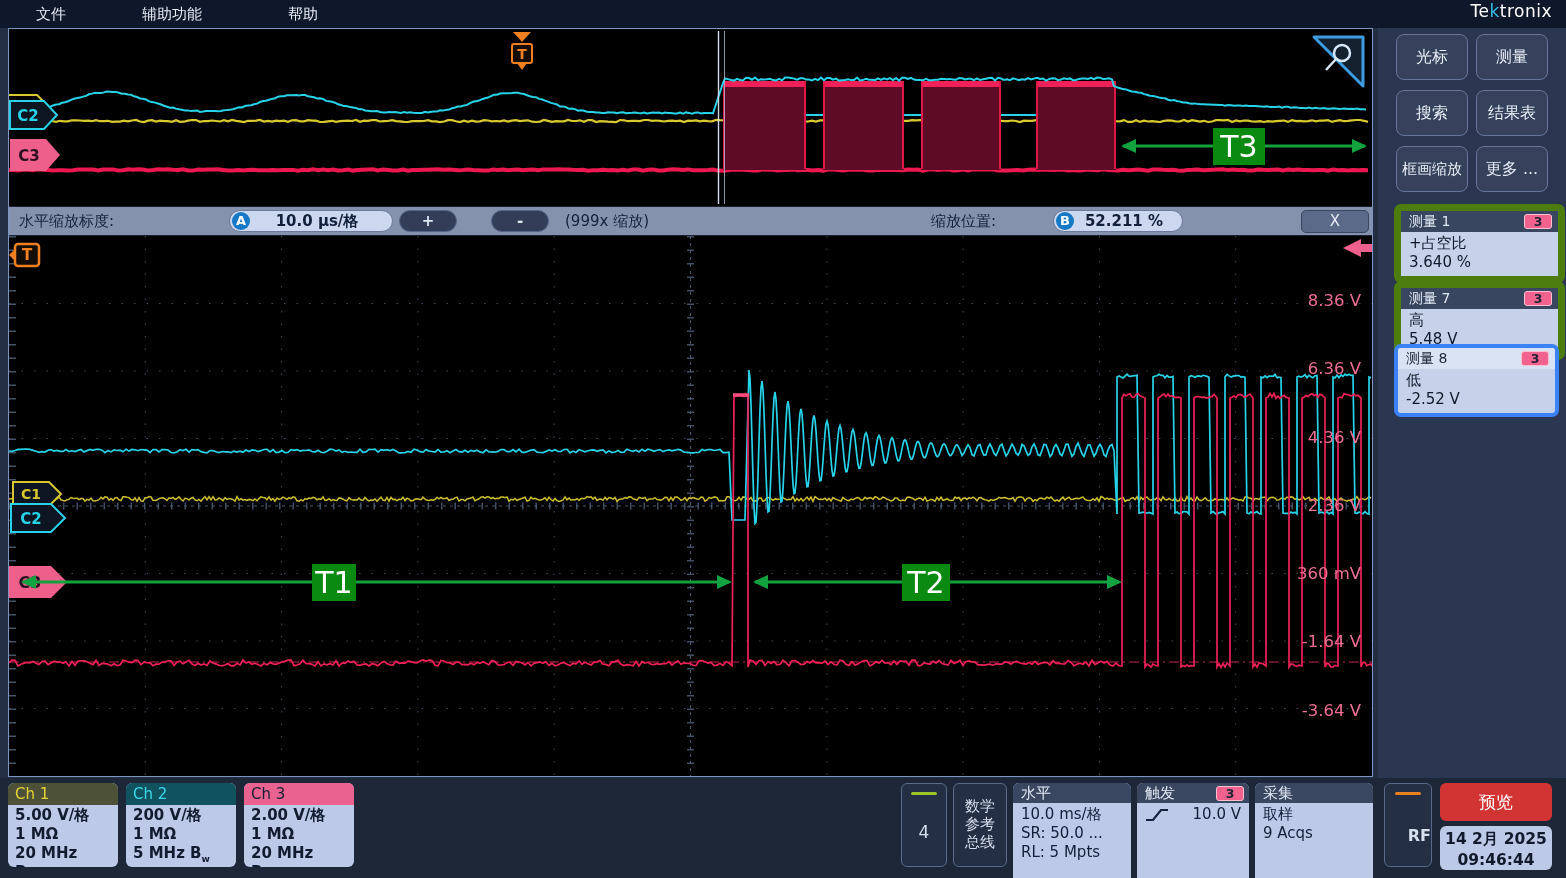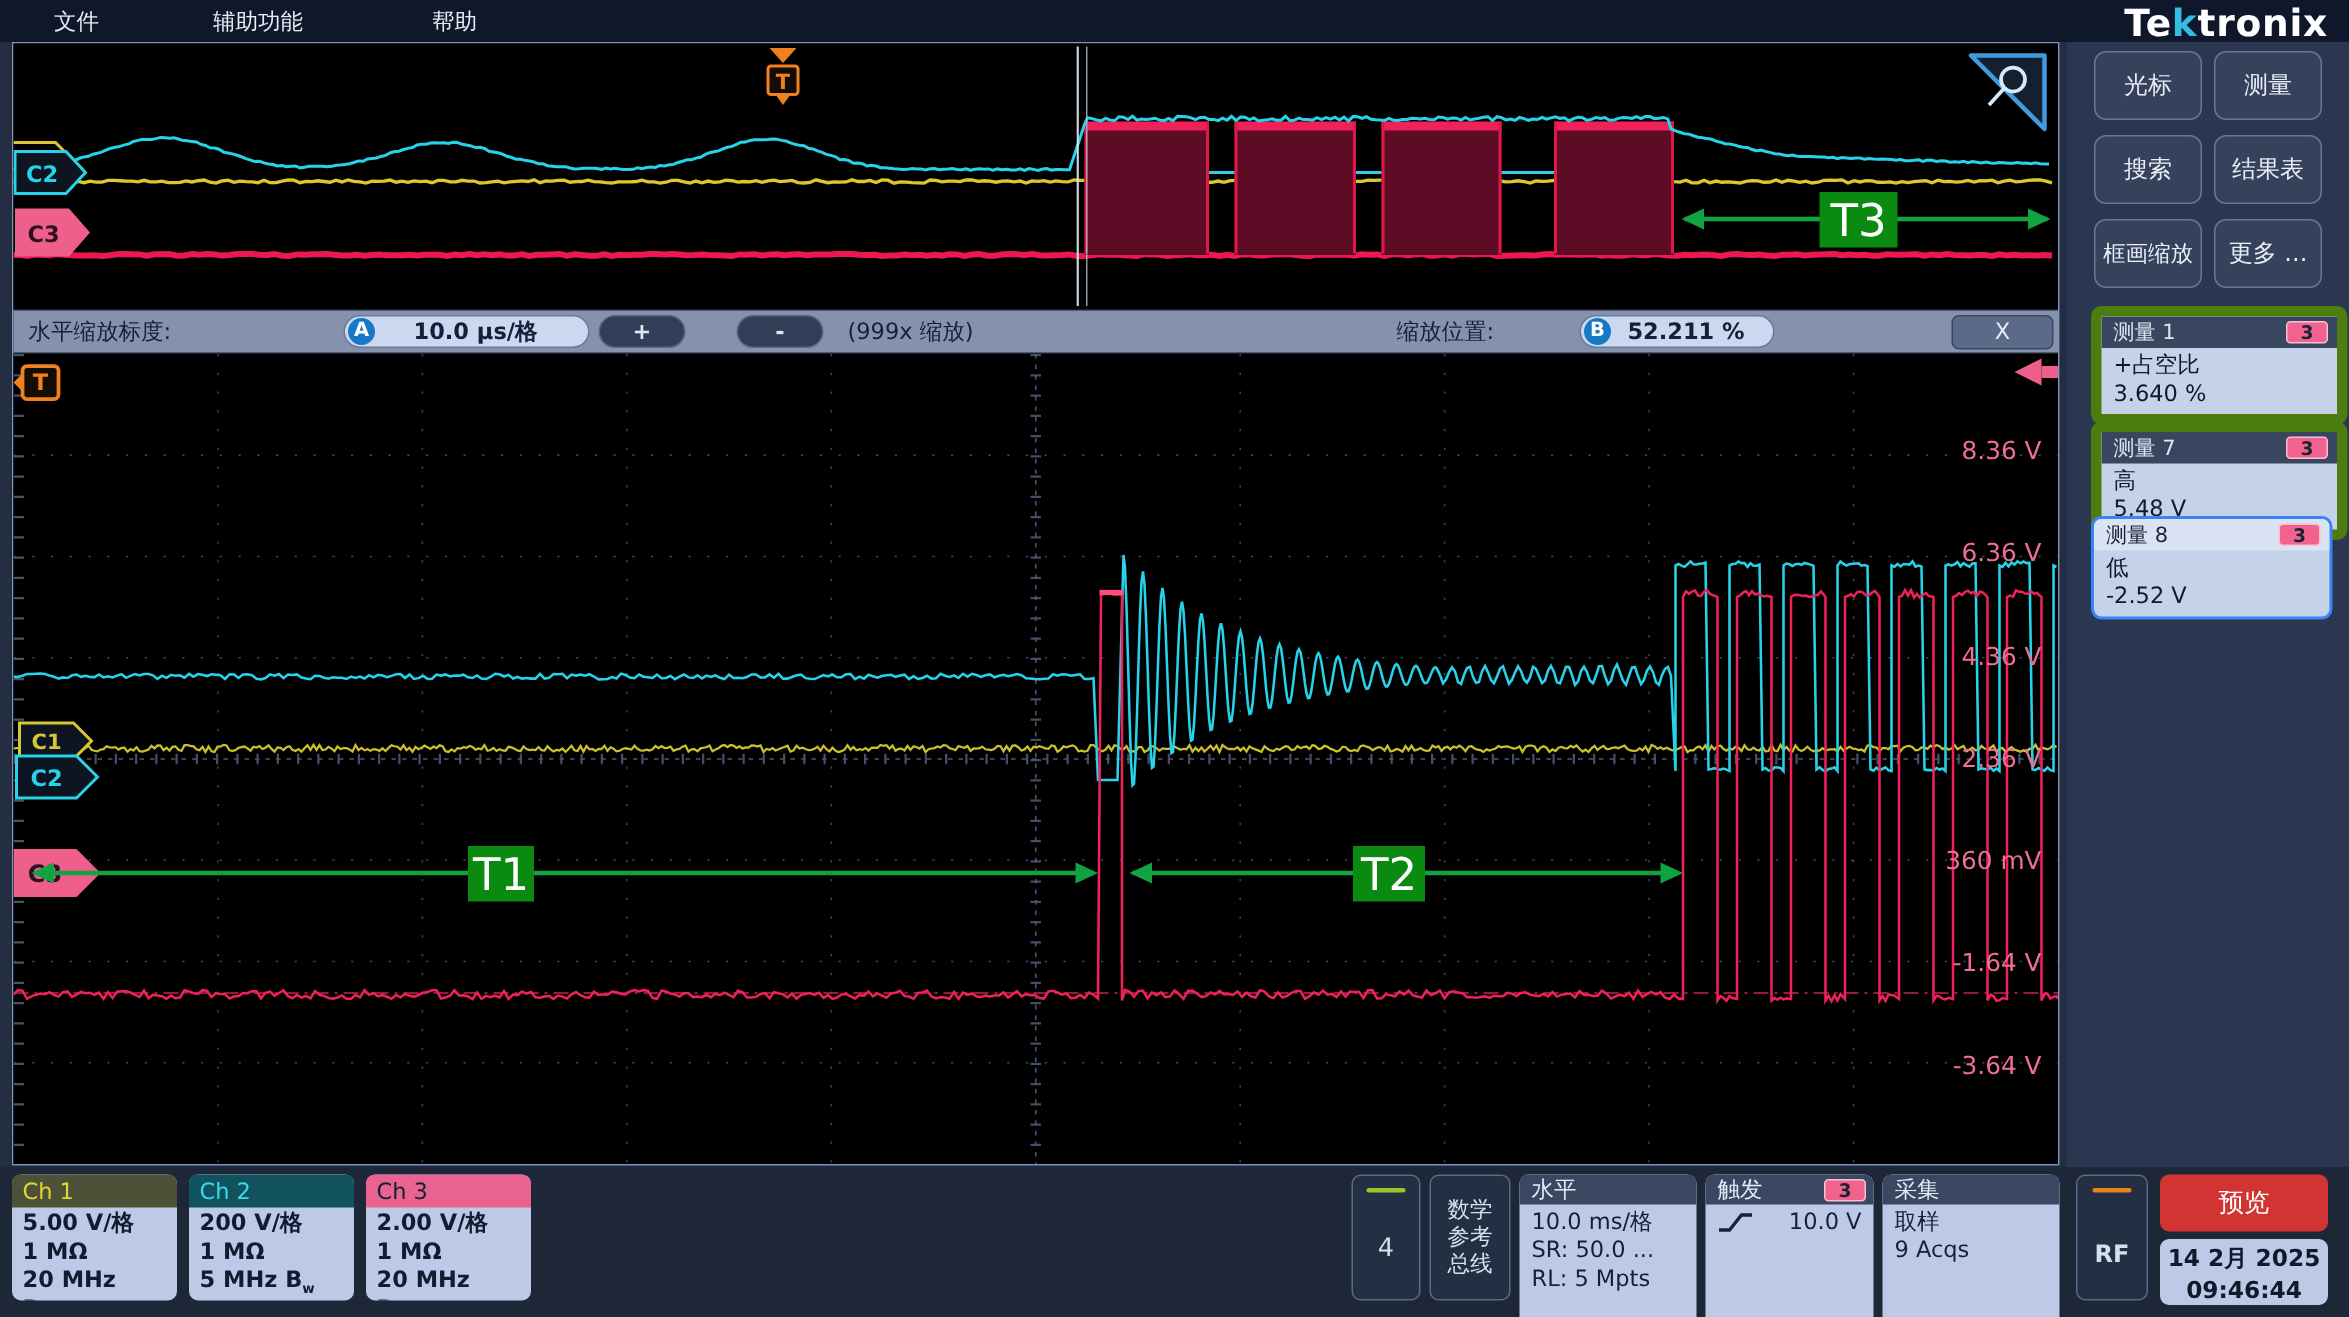--- a/index.html
+++ b/index.html
@@ -5,21 +5,21 @@
   html,body{margin:0;padding:0;background:#10151f;}
   #app{position:relative;width:1566px;height:878px;background:#242e42;overflow:hidden;
        font-family:"DejaVu Sans","Liberation Sans",sans-serif;-webkit-font-smoothing:antialiased;}
 
   
   #menubar{position:absolute;left:0;top:0;width:1566px;height:28px;background:#0f172a;display:flex;align-items:center;}
   .menu-item{color:#e6ebf4;font-size:15px;padding:0 14px;cursor:default;}
   .menu-item:nth-child(1){margin-left:22px;}
   .menu-item:nth-child(2){margin-left:48px;}
   .menu-item:nth-child(3){margin-left:58px;}
-  #logo{position:absolute;right:14px;top:1px;font-size:25px;font-weight:bold;color:#ffffff;letter-spacing:.5px;}
+  #logo{position:absolute;right:14px;top:1px;font-size:17px;font-weight:normal;color:#ffffff;letter-spacing:.5px;}
   #logo .k{color:#35bce4;}
 
   
   #display{position:absolute;left:8px;top:28px;width:1365px;height:749px;border:1px solid #7e95bf;box-sizing:border-box;background:#000;}
   #overview{position:absolute;left:0;top:0;width:1363px;height:177px;background:#000;}
   #zoombar{position:absolute;left:0;top:177px;width:1363px;height:30px;background:#8492ad;border-top:1px solid #1a2232;border-bottom:1px solid #1a2232;box-sizing:border-box;}
   #mainview{position:absolute;left:0;top:207px;width:1363px;height:540px;background:#000;}
   svg{display:block;}
 
   
@@ -33,21 +33,21 @@
           color:#dfe7f3;font-size:15px;font-weight:bold;text-align:center;line-height:20px;box-sizing:border-box;}
   .zb-x{position:absolute;top:3px;width:68px;height:23px;border-radius:5px;background:#5b6a88;border:1px solid #39465f;
         color:#e6ecf6;font-size:15px;text-align:center;line-height:21px;box-sizing:border-box;}
 
   
   #sidebar{position:absolute;left:1378px;top:28px;width:188px;height:750px;background:#2b3750;}
   .sb-btn{position:absolute;width:72px;height:46px;background:#36425c;border:1.5px solid #67779a;border-radius:8px;
           color:#e8edf6;font-size:16px;display:flex;align-items:center;justify-content:center;text-align:center;
           line-height:18px;box-sizing:border-box;padding:2px;}
   .meas{position:absolute;left:16px;width:157px;border:7px solid #4d7c0f;border-radius:7px;overflow:hidden;background:#c6d1ea;}
-  .meas.sel{border:2px solid #3b82f6;}
+  .meas.sel{border:4px solid #3b82f6;}
   .meas-head{height:21px;background:#39465f;display:flex;align-items:center;padding:0 6px 0 8px;}
   .meas.sel .meas-head{background:#d9e3f3;}
   .meas-title{flex:1;font-size:14px;color:#dde6f3;}
   .meas.sel .meas-title{color:#1a2436;}
   .badge3{background:#f2628e;border:1px solid #f9c0d2;color:#1c2433;font-size:12.5px;font-weight:bold;
           width:28px;height:15px;line-height:14px;text-align:center;border-radius:3px;box-sizing:border-box;}
   .meas-body{padding:2px 8px 4px 8px;font-size:15px;color:#10192b;line-height:19px;}
   #divider-dots{position:absolute;left:1379px;top:400px;width:9px;height:30px;display:grid;
                 grid-template-columns:3px 3px;grid-auto-rows:3px;gap:4px;}
   #divider-dots i{background:#c7d1e3;border-radius:50%;}
@@ -367,21 +367,21 @@
           <span class="t">采集</span>
         </div>
       <div class="pb-body">
         <div>取样</div>
         <div>9 Acqs</div>
       </div>
     </div>
 
     <div class="darkbadge" style="left:1384px;width:48px;">
       <div class="cline" style="background:#e8821e;"></div>
-      <div style="position:absolute;left:0;right:0;top:42px;text-align:center;font-size:16px;font-weight:600;">RF</div>
+      <div style="position:absolute;left:0;right:0;top:42px;text-align:right;font-size:16px;font-weight:600;">RF</div>
     </div>
   </div>
 
   <div id="preview-btn">预览</div>
   <div id="datetime">
     <div>14 2月 2025</div>
     <div>09:46:44</div>
   </div>
 
 </div>

